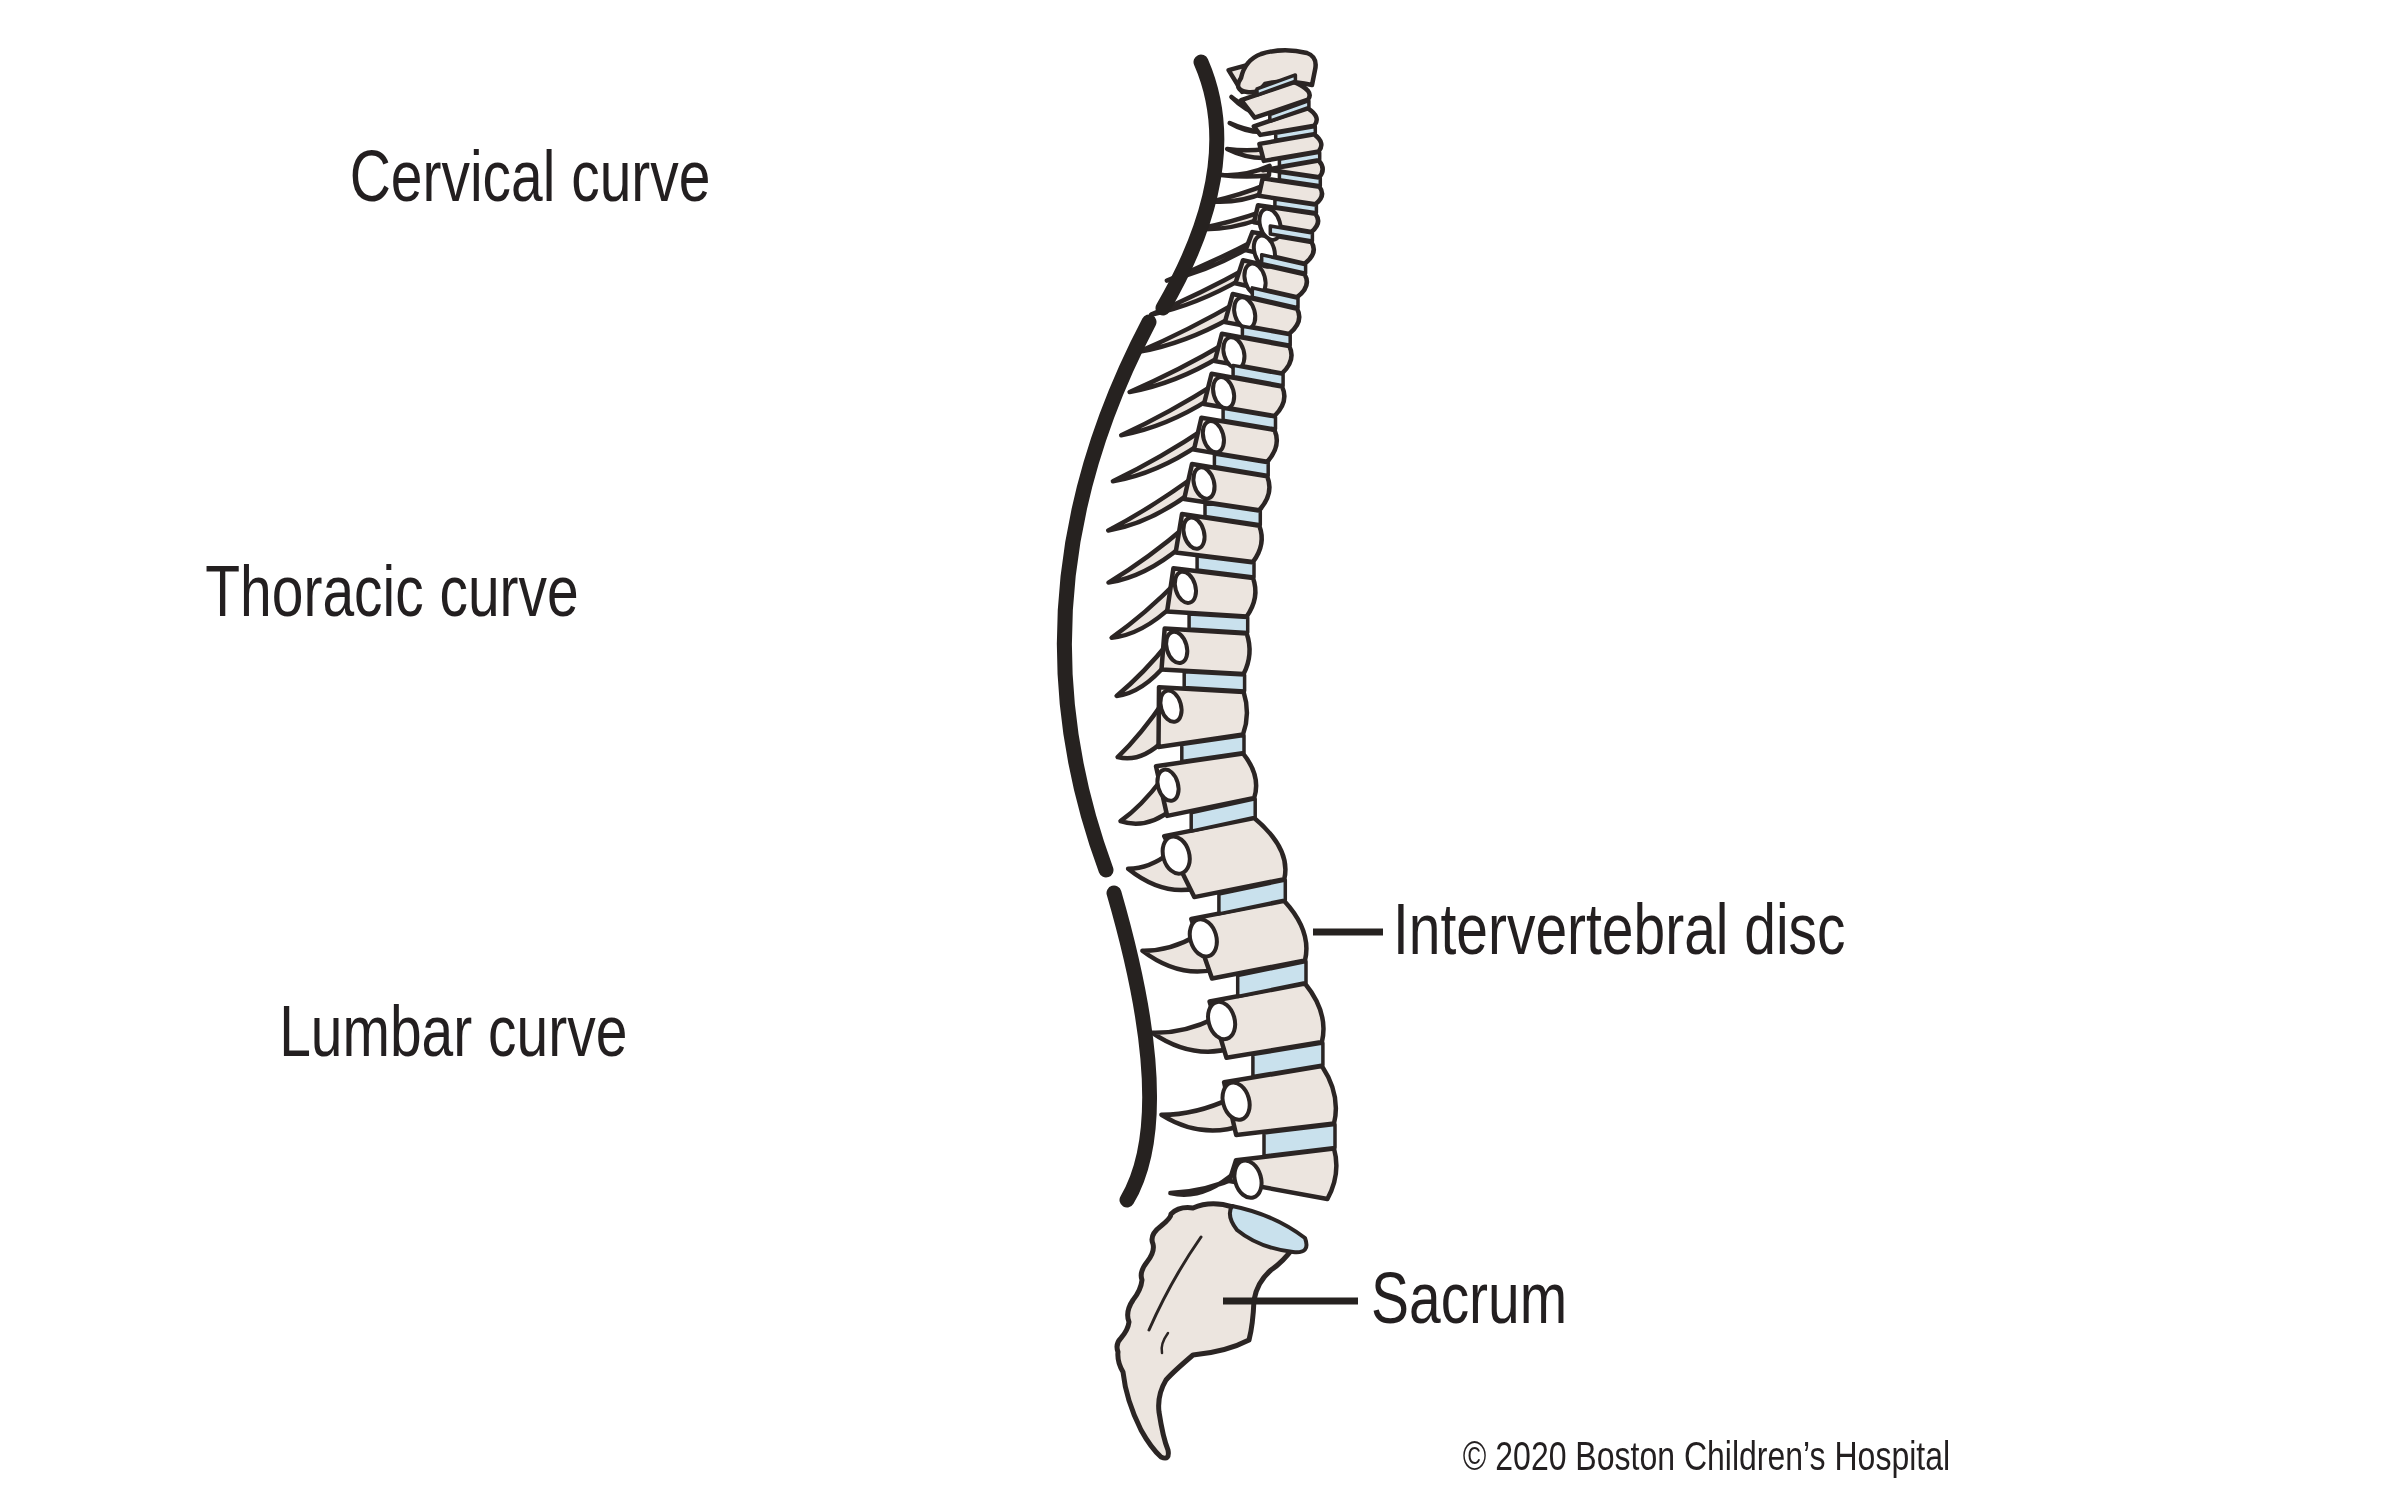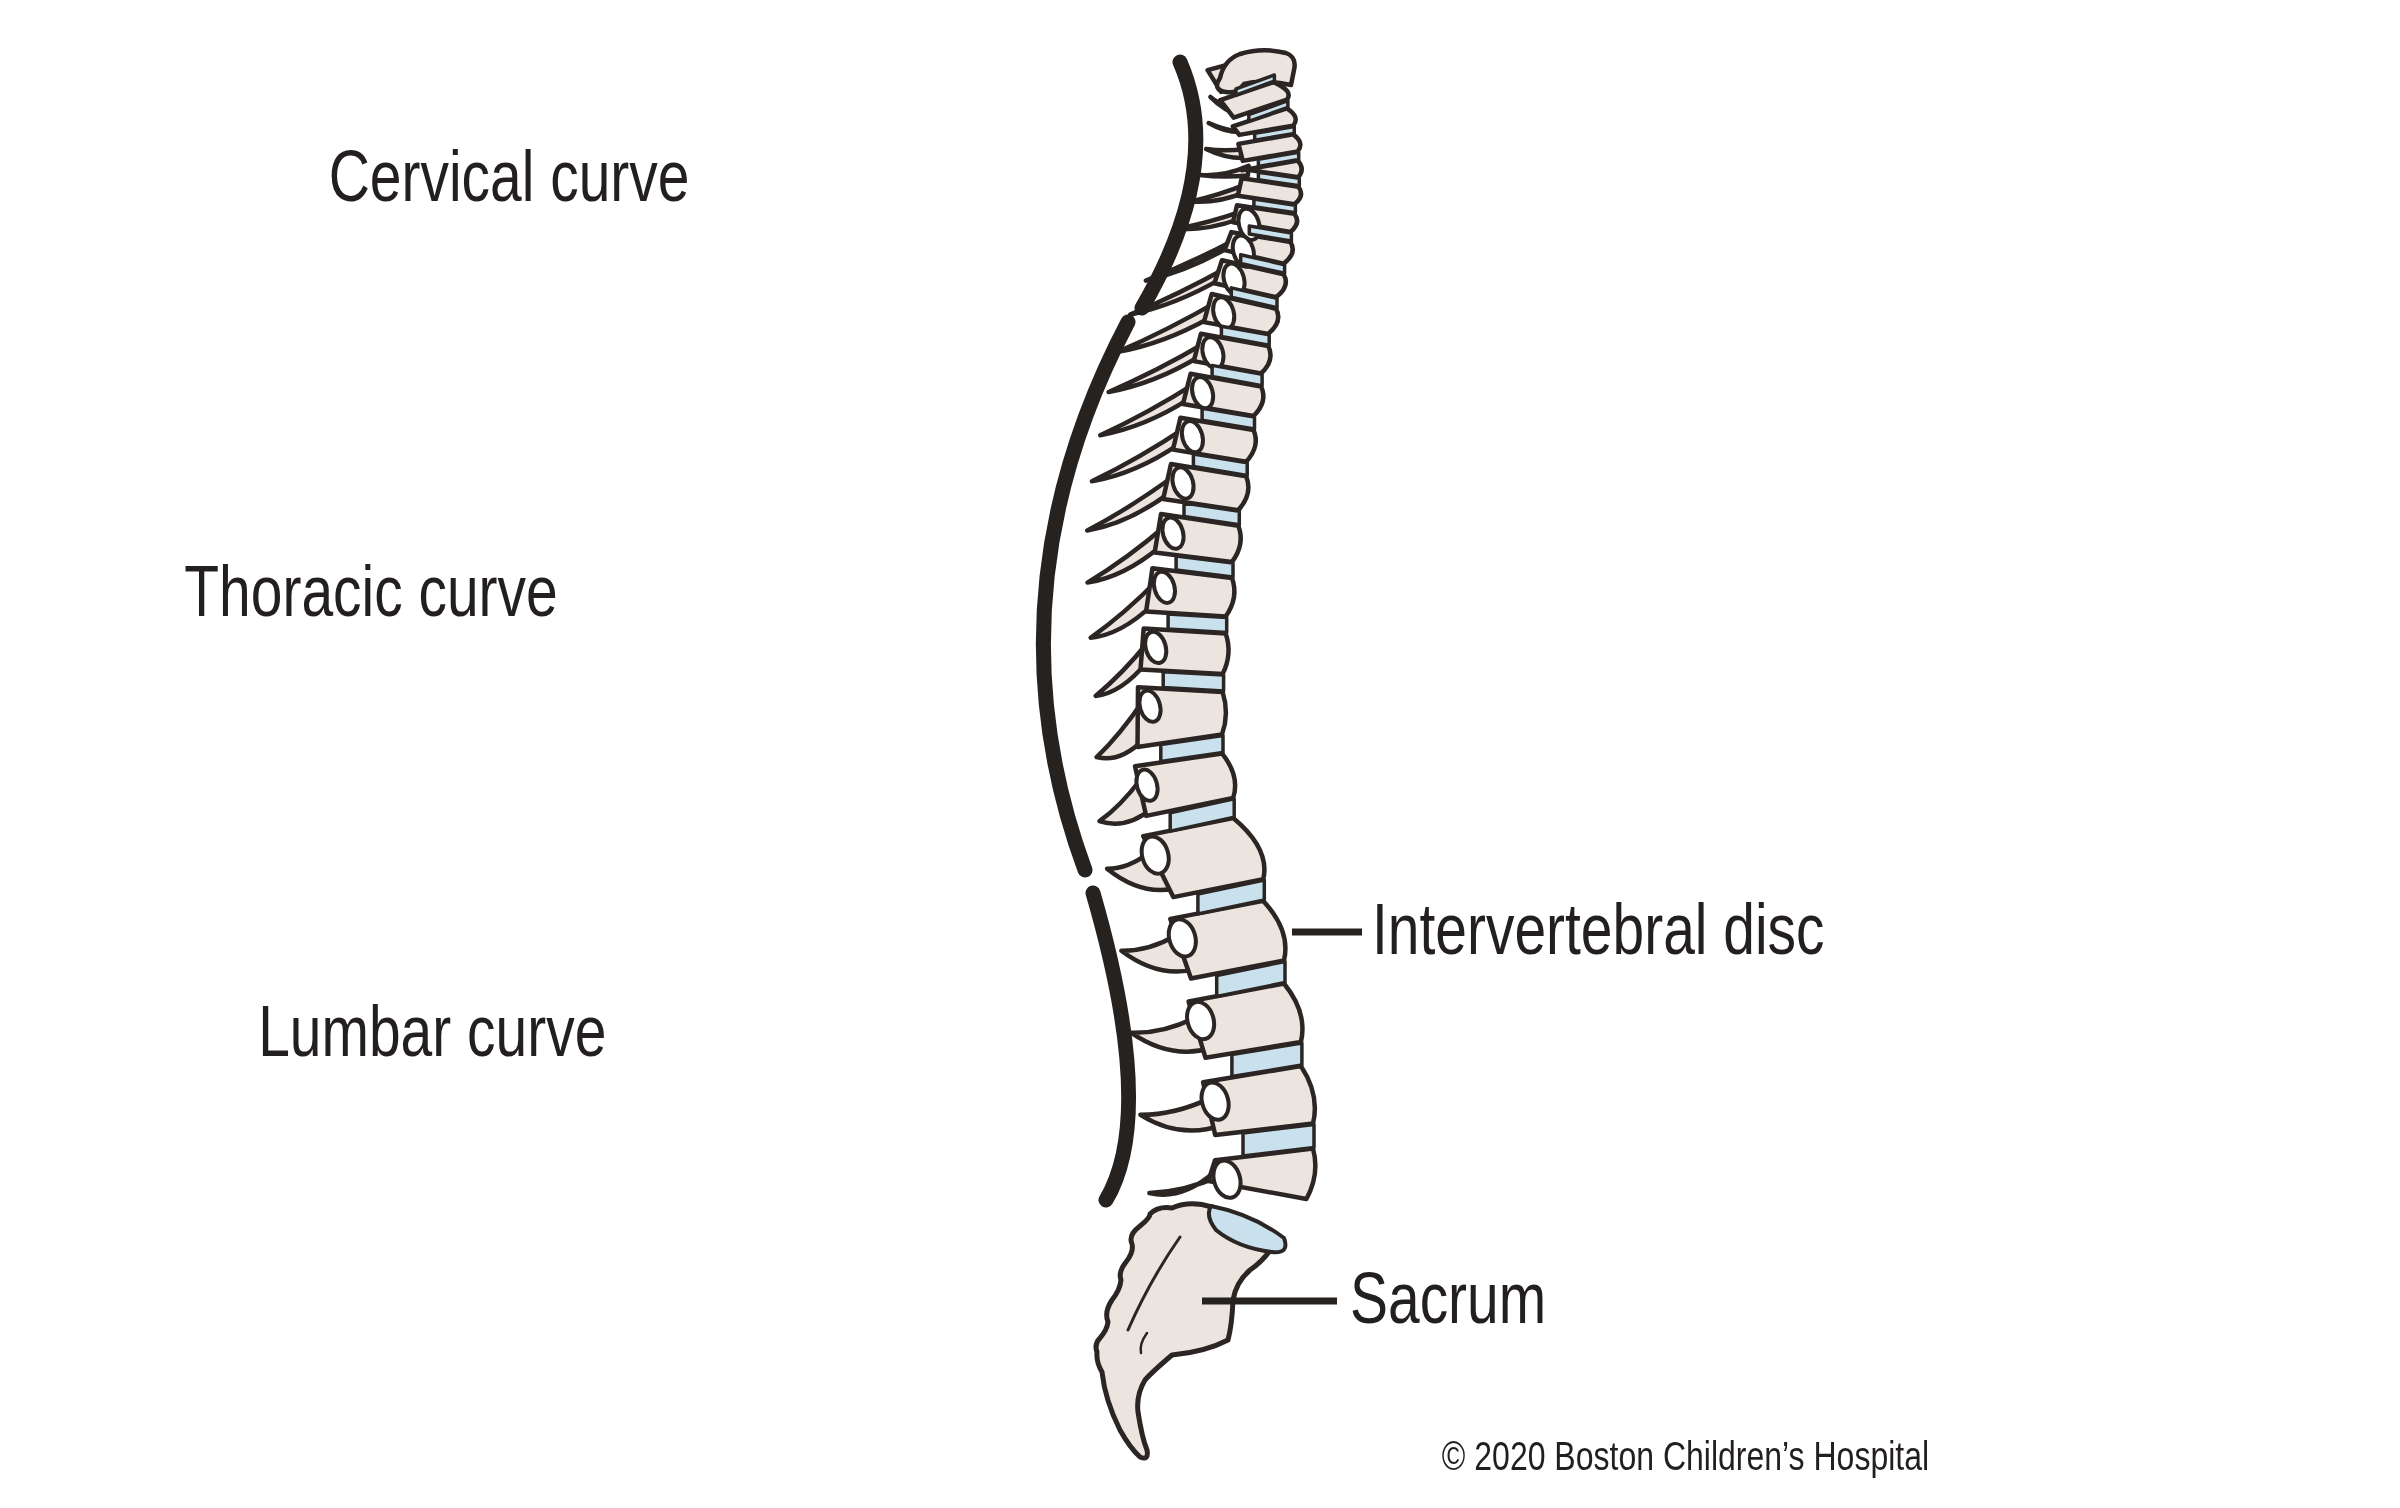--- a/index.html
+++ b/index.html
@@ -2,20 +2,21 @@
 <html style="--bg: #ffffff; --text: #231f20; --bracket: #262220;"><head>
 <meta charset="utf-8">
 <style>
   html,body{margin:0;padding:0;background:#ffffff;}
   #stage{
     position:relative;
     width:2084px;height:1508px;
     background:var(--bg,#ffffff);
     overflow:hidden;
     font-family:"Liberation Sans", sans-serif;
+    margin-left:21px;
   }
   #spine-svg{position:absolute;left:0;top:0;}
   .label{
     position:absolute;
     color:var(--text,#231f20);
     font-size:73px;
     line-height:1;
     white-space:nowrap;
     font-weight:400;
   }

